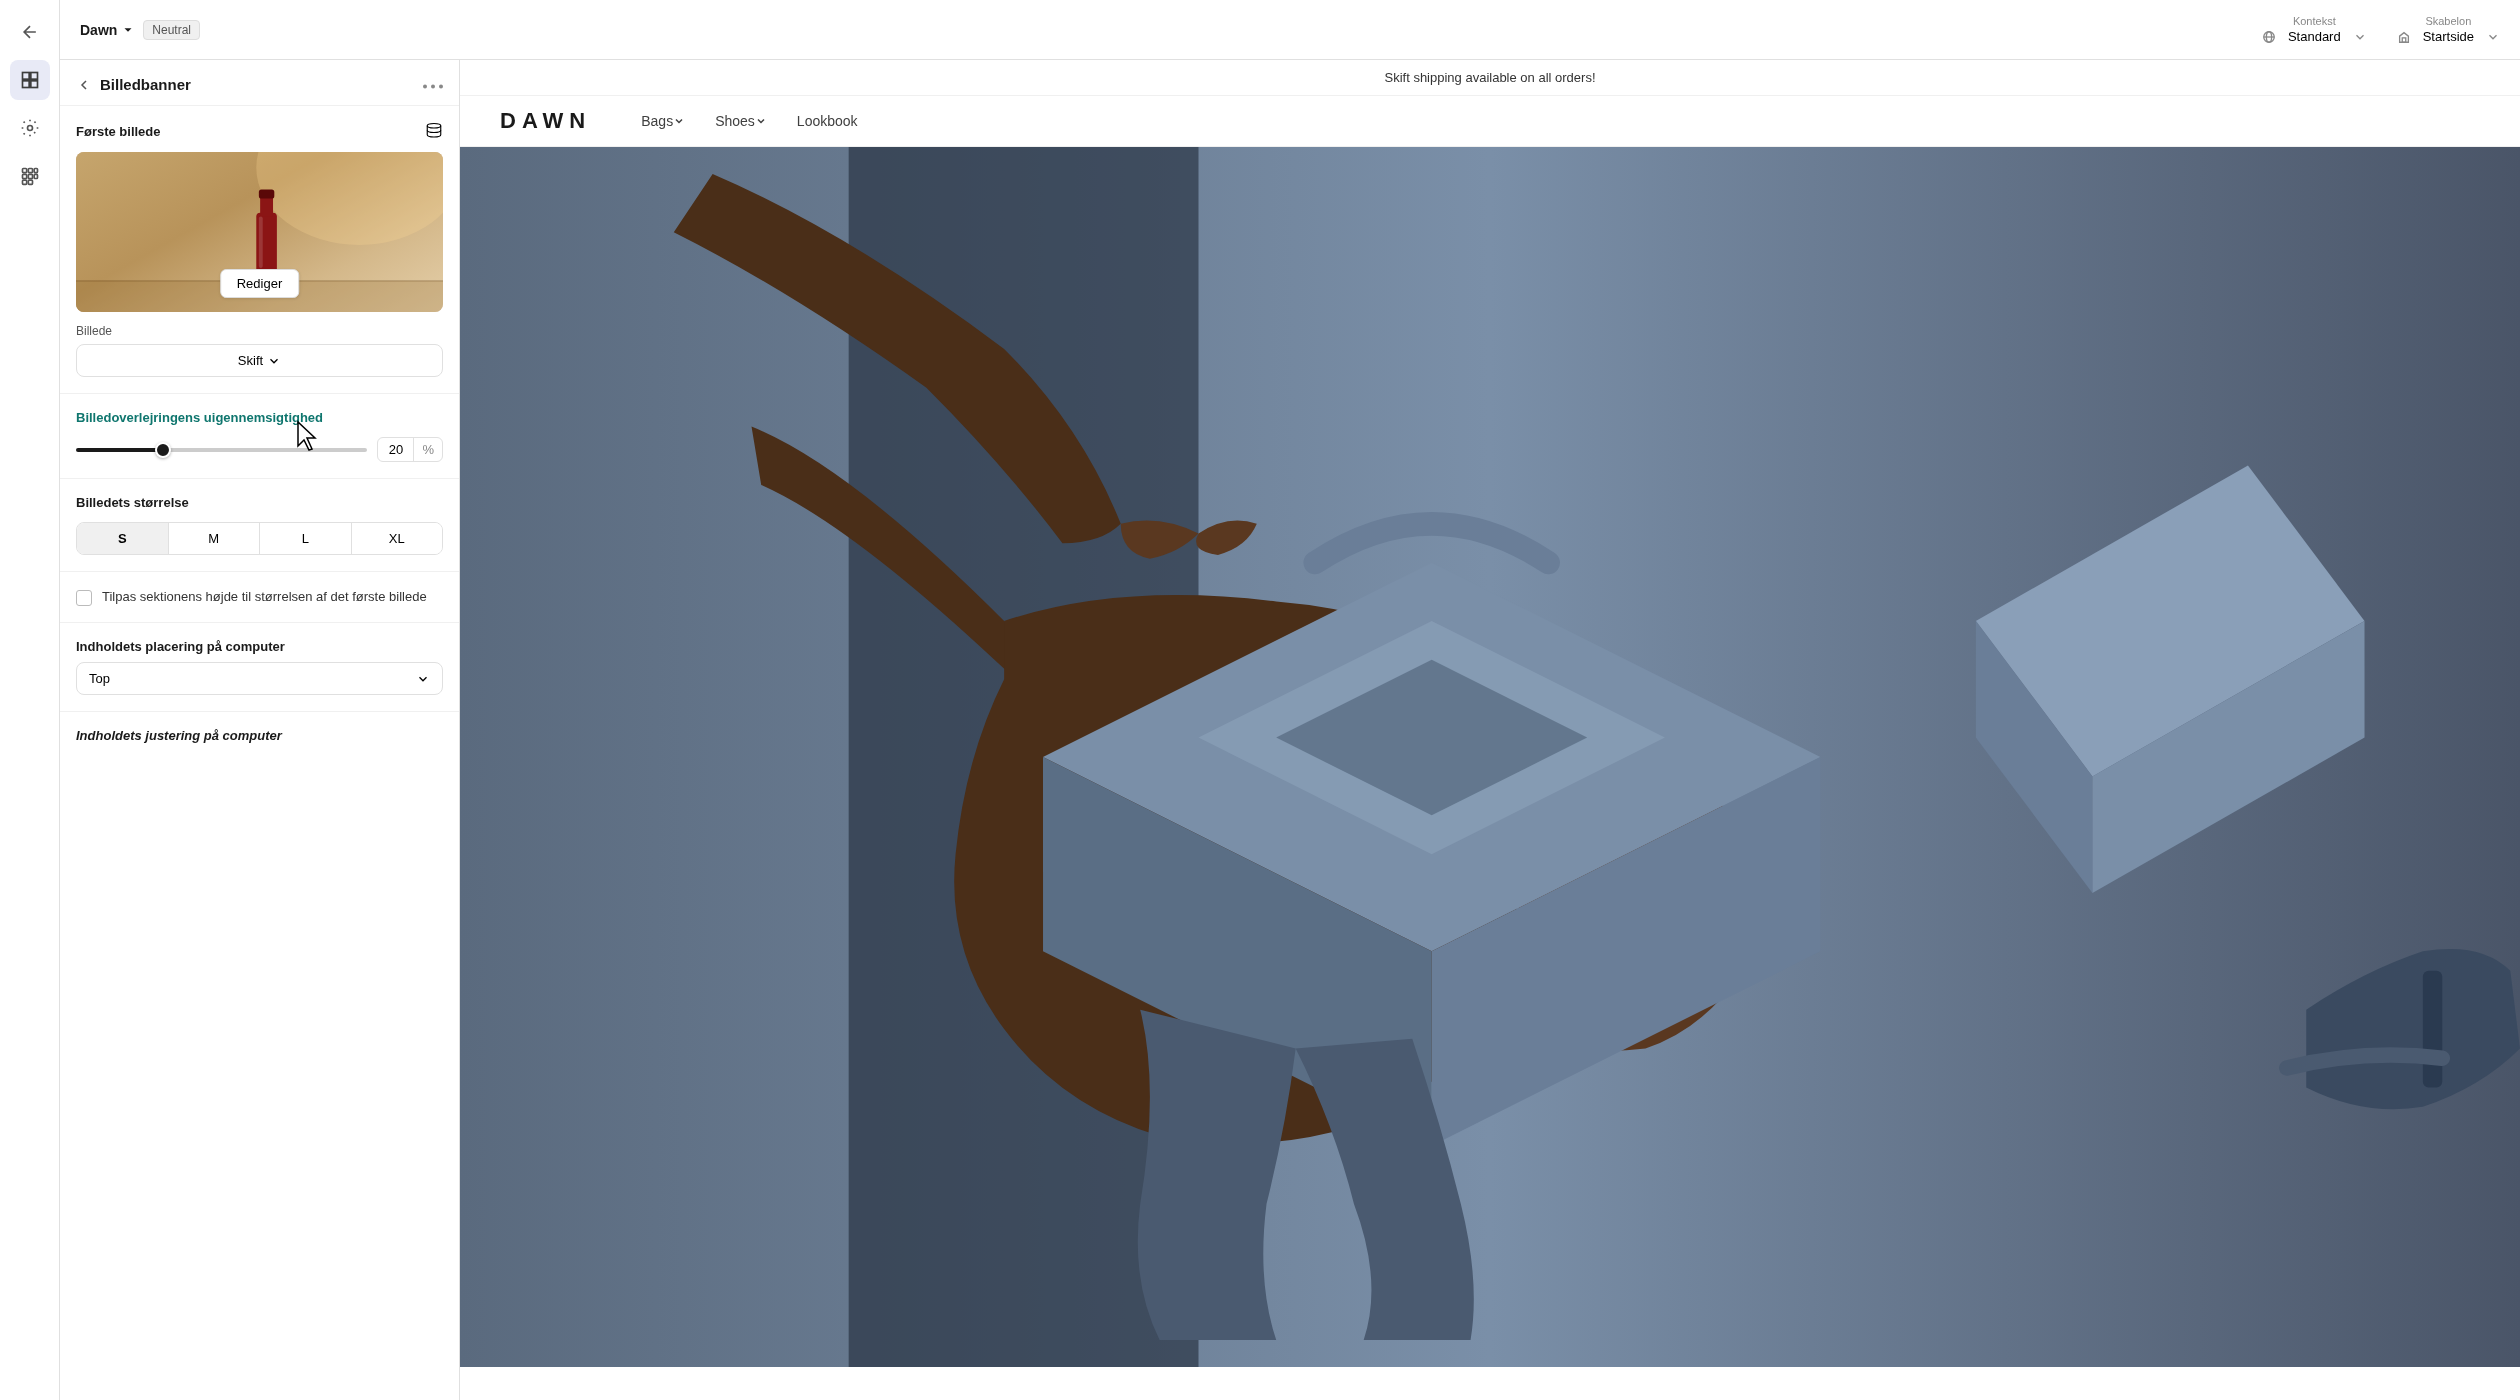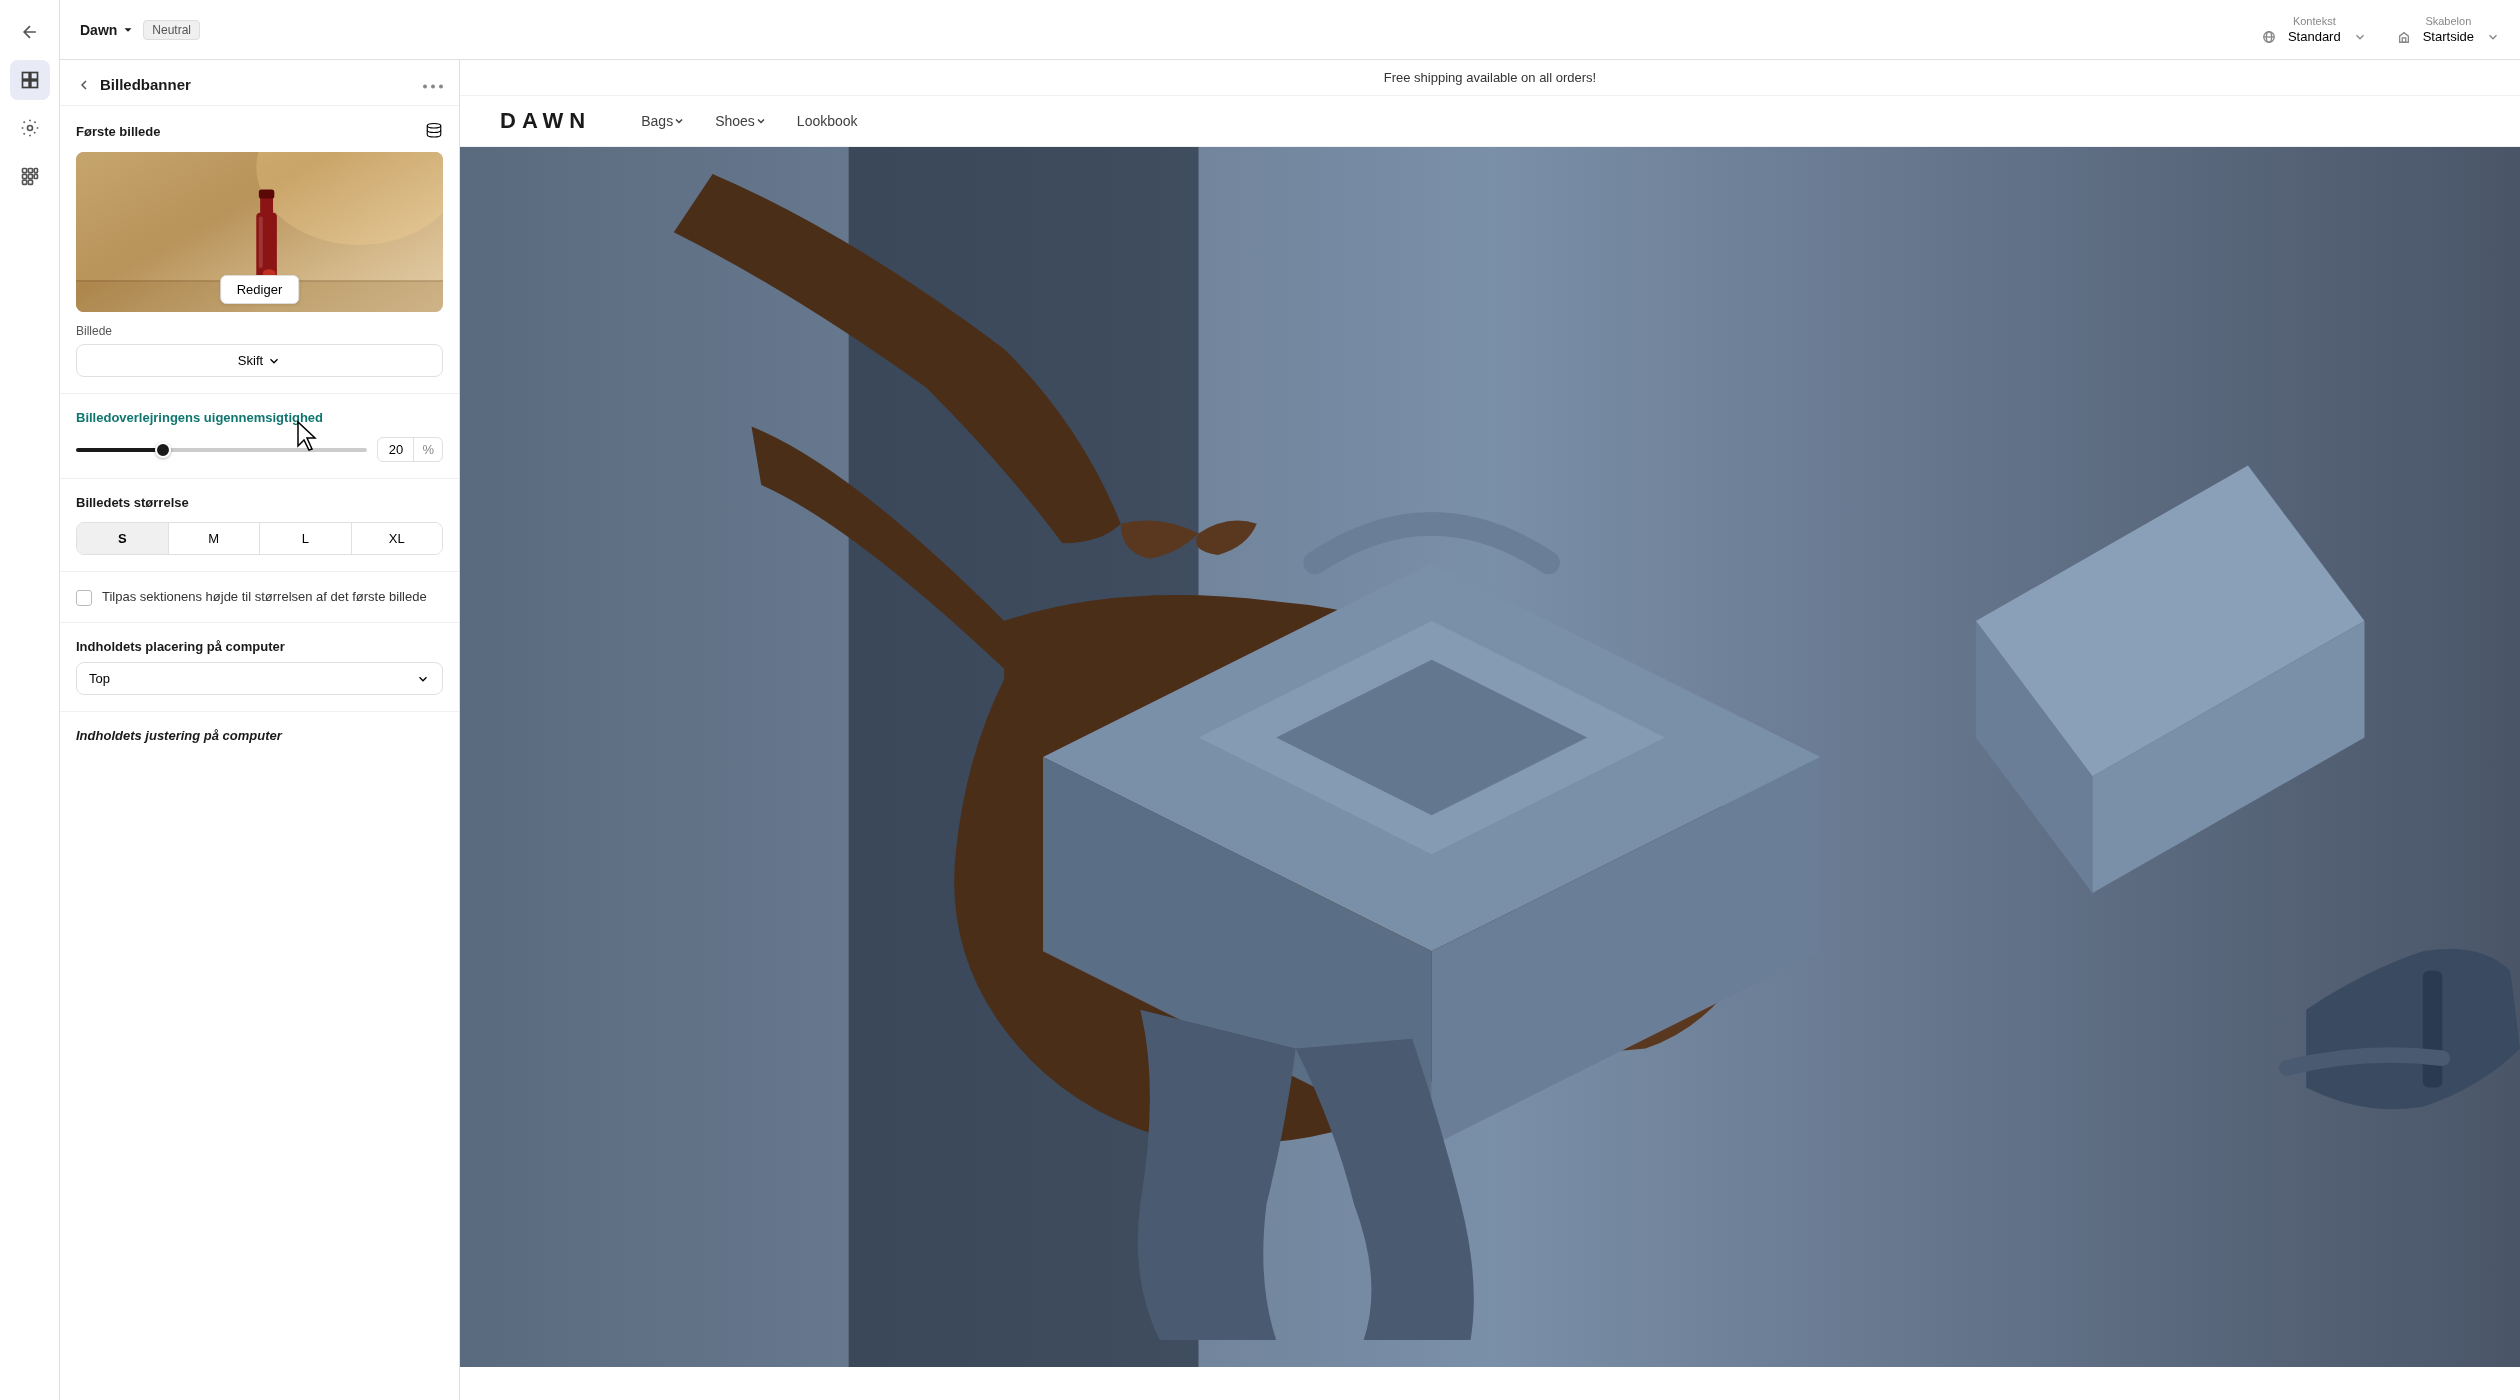--- a/index.html
+++ b/index.html
@@ -139,21 +139,21 @@
       background: linear-gradient(135deg, #c8a882 0%, #b08850 30%, #d4b896 60%, #e8d4bc 100%);
     }
     .image-preview-inner {
       width: 100%; height: 100%;
       display: flex; align-items: center; justify-content: center;
       position: relative;
     }
 
     .edit-btn {
       position: absolute;
-      bottom: 8px; left: 50%; transform: translateX(-50%);
+      bottom: 14px; left: 50%; transform: translateX(-50%);
       background: #fff;
       border: 1px solid #ddd;
       border-radius: 6px;
       padding: 6px 16px;
       font-size: 13px;
       font-weight: 500;
       cursor: pointer;
       white-space: nowrap;
       box-shadow: 0 1px 3px rgba(0,0,0,0.1);
     }
@@ -569,21 +569,21 @@
 
     <div class="alignment-section">
       <div class="alignment-label">Indholdets justering på computer</div>
     </div>
   </div>
 
   <div class="preview-area">
     <div class="preview-frame">
 
       <div class="store-announcement">
-        <span>Free shipping available on all orders!</span>
+        <span>Skift shipping available on all orders!</span>
       </div>
 
       <div class="store-nav">
         <div class="store-logo">DAWN</div>
         <div class="store-nav-item">
           <span>Bags</span>
           <svg viewBox="0 0 12 12" width="12" height="12" fill="none" stroke="currentColor" stroke-width="1.5">
             <path d="M3 4.5l3 3 3-3"></path>
           </svg>
         </div>

